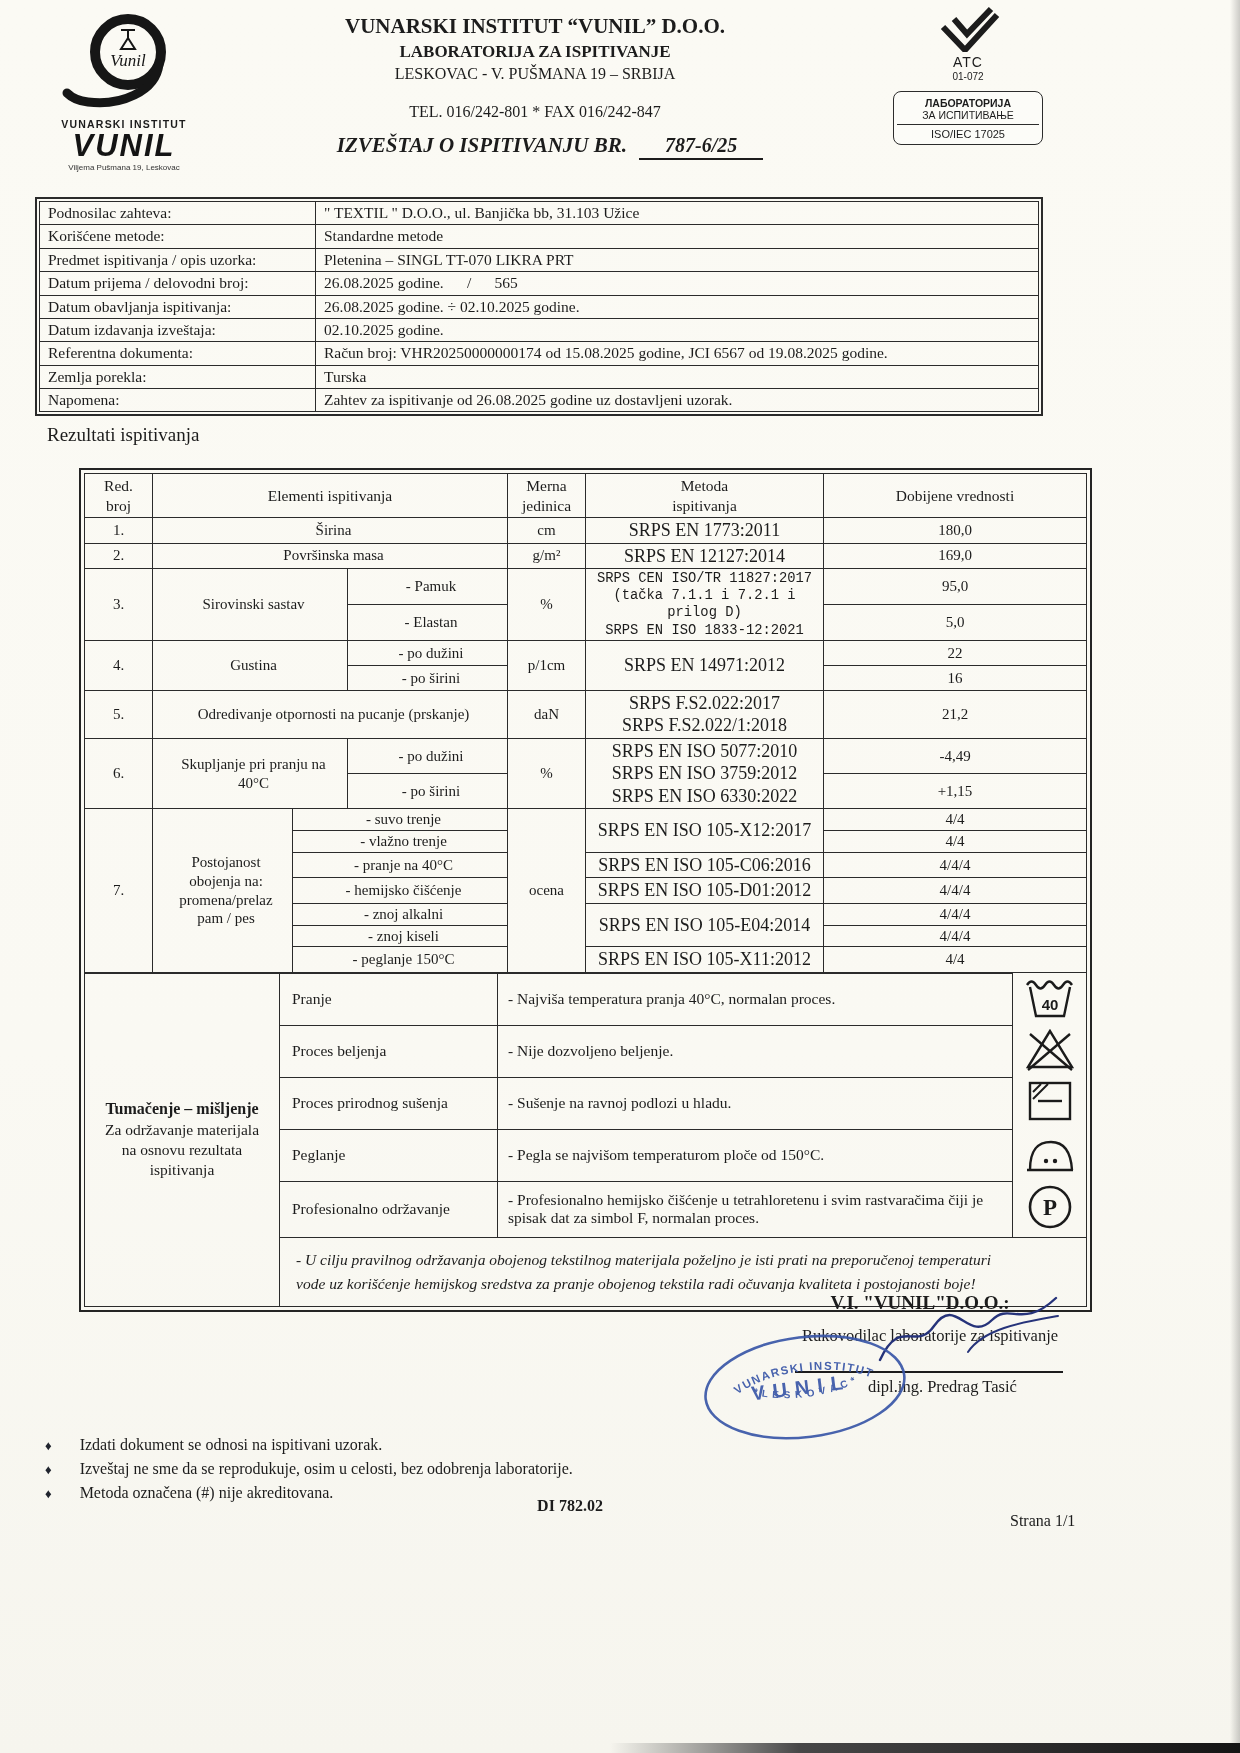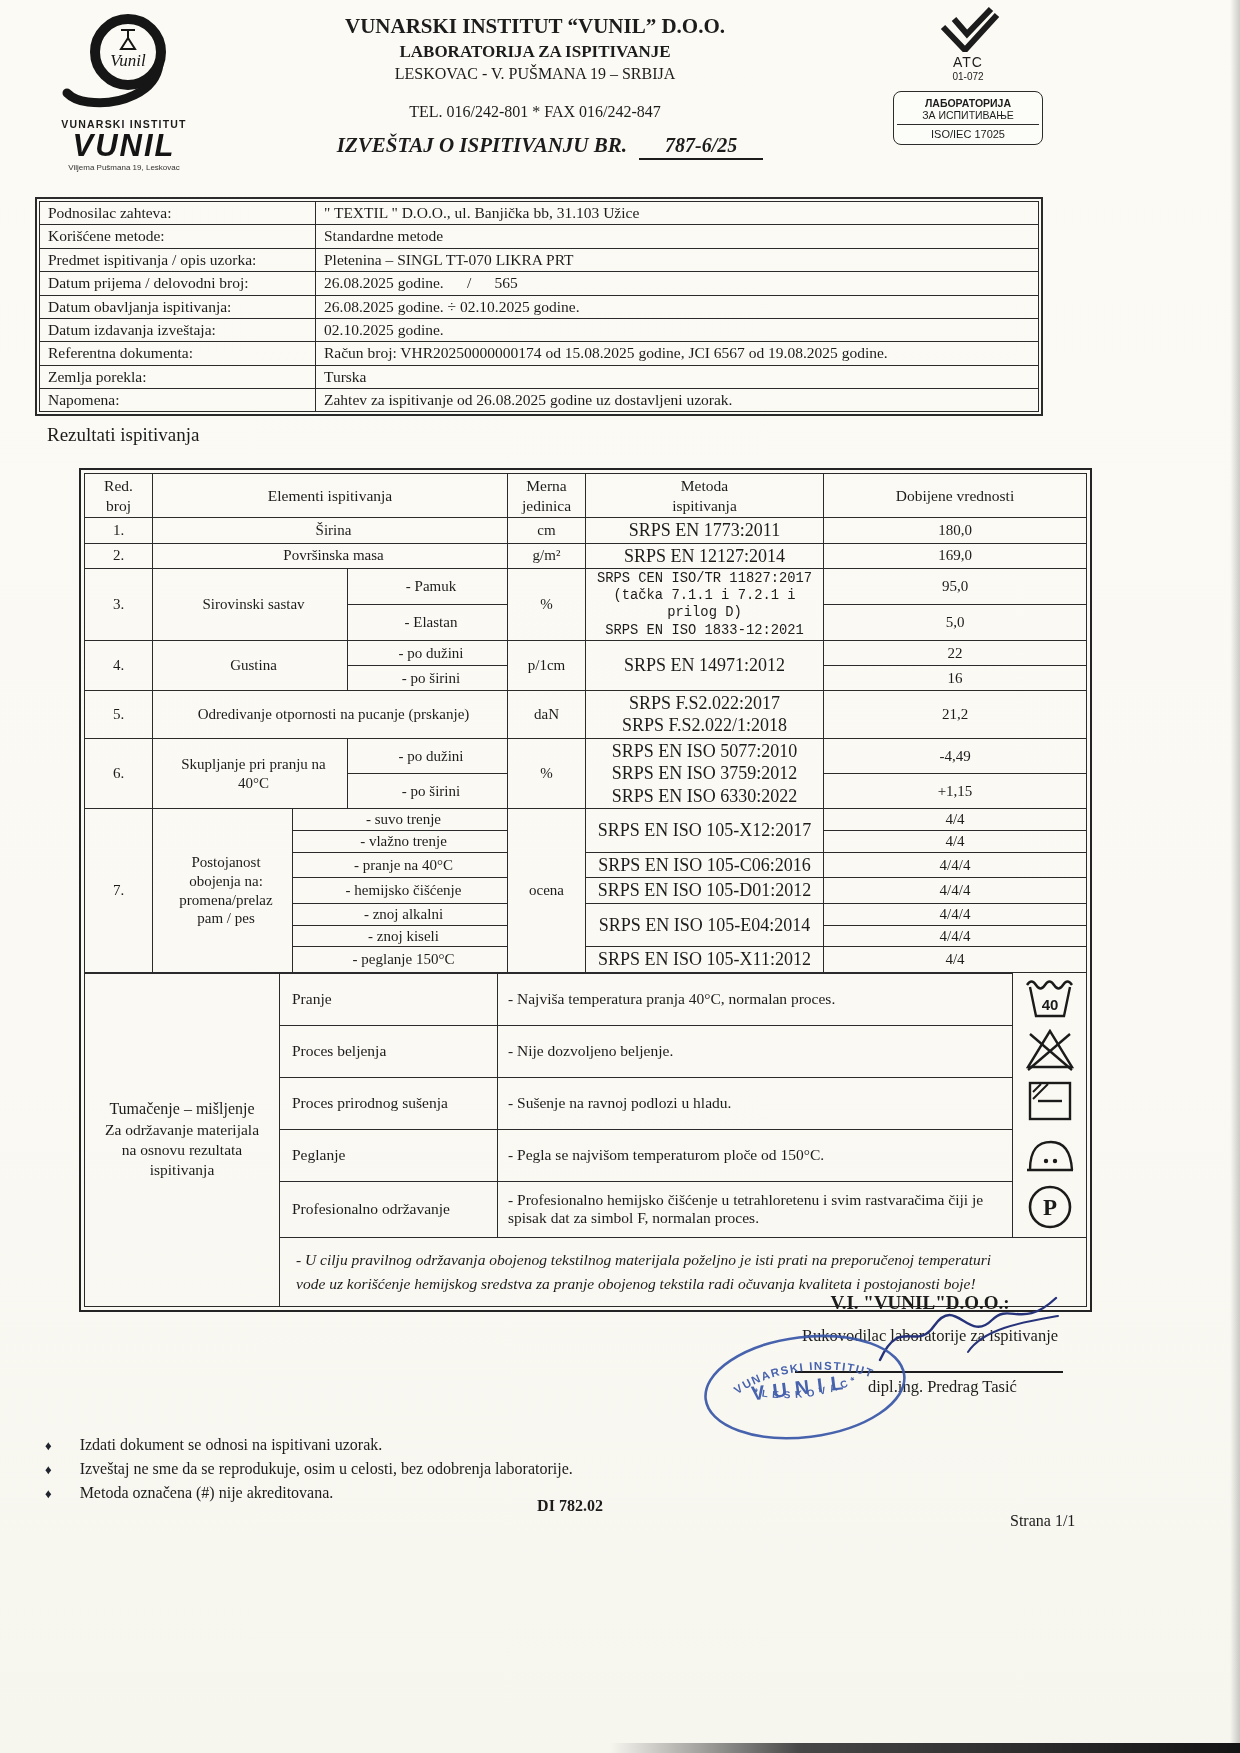--- a/index.html
+++ b/index.html
@@ -54,21 +54,21 @@
   .rt .tl { text-align:center; padding-left:10px; }
   .rt .meth { font-size:18px; }
   .rt .small { font-size:13.8px;font-family:Liberation Mono, monospace; }
   .h-head { height:44px; } .h-s { height:23px; } .h3r { height:28px; }
   .h4r { height:25px; } .h5r { height:46px; } .h6r { height:30px; } .h7r { height:21px; }
 
   
   .care { table-layout:fixed; width:1002px; }
   .care td { border:1.3px solid #2b2b2b; font-size:15.5px; vertical-align:middle; padding:2px 8px; }
   .care .care-left { text-align:center; padding:4px; }
-  .care .care-left .t { font-weight:normal; font-size:16px; }
+  .care .care-left .t { font-weight:bold; font-size:16px; }
   .care .care-left .s { font-size:15.5px; white-space:pre-line; margin-top:2px; line-height:1.3; }
   .care .lbl  { padding-left:12px;font-family:Liberation Serif, serif; }
   .care .desc { padding-left:10px; }
   .care .icon-cell { border-top:none; border-bottom:none; text-align:center; padding:1px 2px; }
   .care .cr { height:42px; } .care .cr5 { height:56px; }
   .care .note-cell { font-style:italic; font-size:15.5px; padding:10px 16px; white-space:pre-line; line-height:1.55; }
 
   
   .sig-company { left:770px; top:1292px; width:300px; text-align:center; font-weight:bold; font-size:19px; }
   .sig-role    { left:795px; top:1326px; width:270px; text-align:center; font-size:16.5px; }

